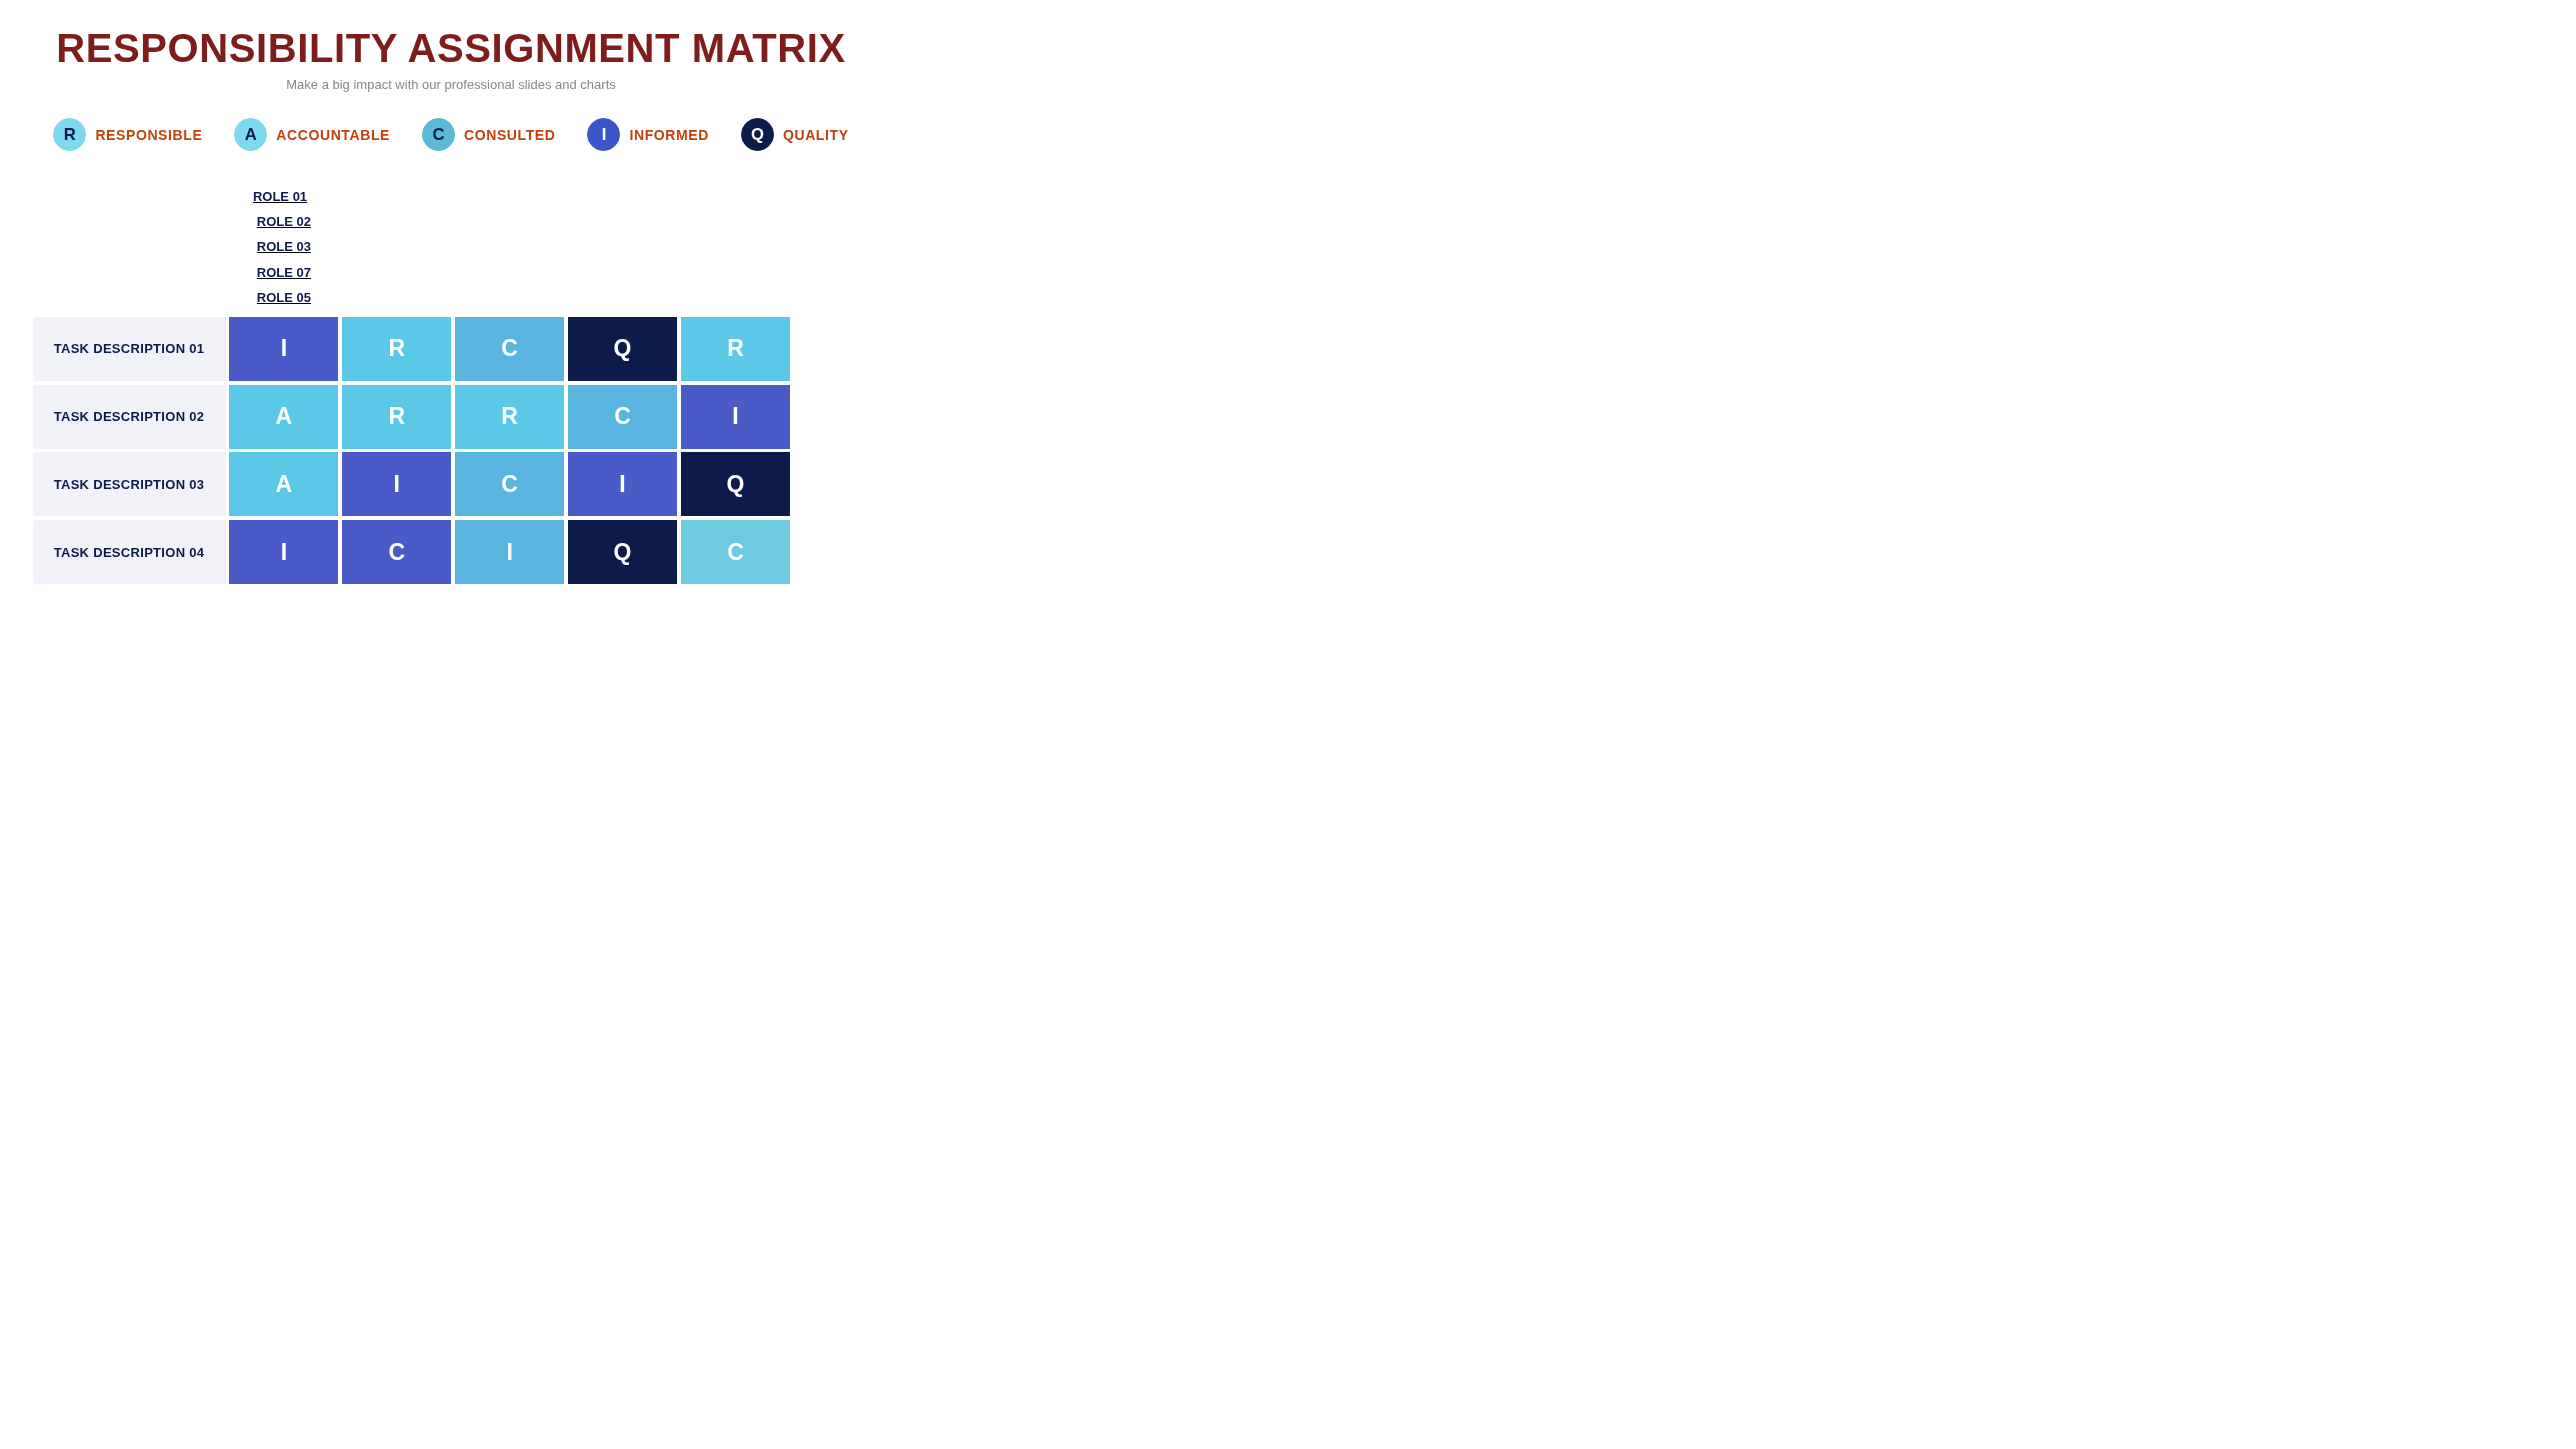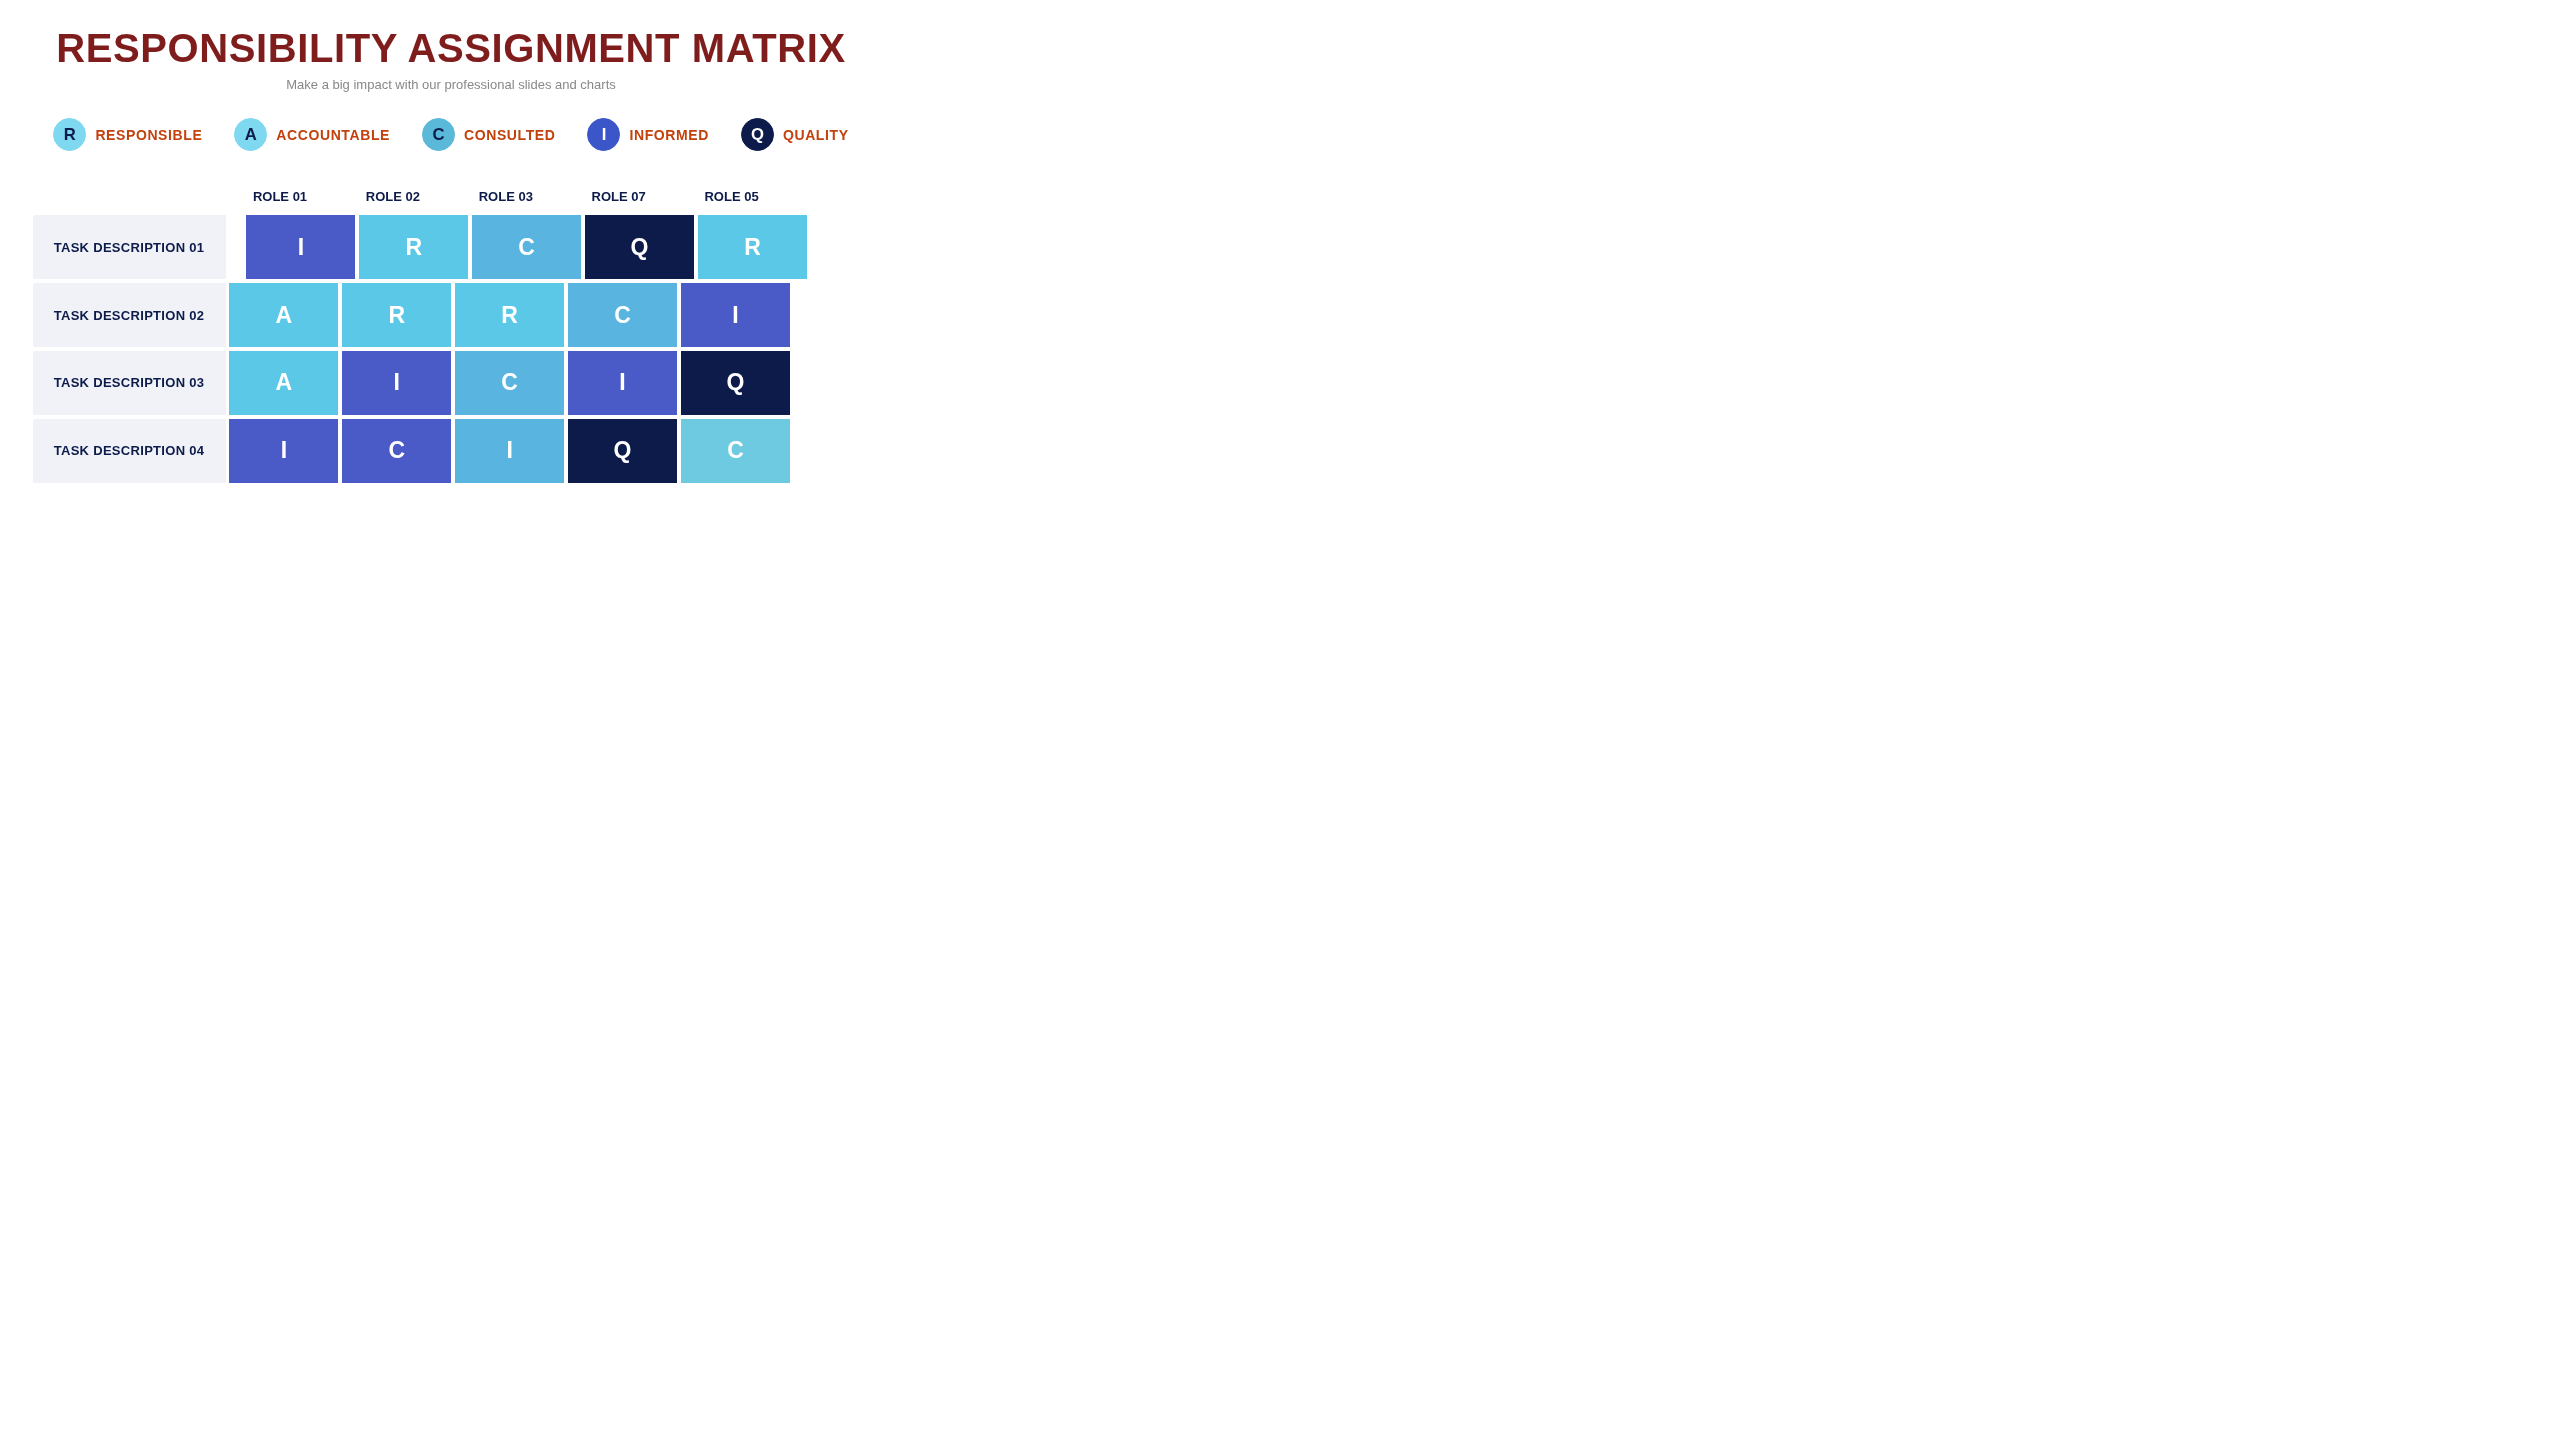--- a/index.html
+++ b/index.html
@@ -67,23 +67,24 @@
       letter-spacing: 0.6px;
     }
 
     .matrix-container {
       width: 100%;
       max-width: 837px;
     }
 
     .matrix-header-row {
       display: flex;
-      flex-direction: row;
+      flex-direction: column;
       margin-left: 193px;
       margin-bottom: 6.4px;
+      text-decoration: underline;
     }
 
     .role-header {
       width: 109px;
       text-align: center;
       font-size: 13px;
       font-weight: 900;
       color: #0d1b4b;
       padding: 5.2px 0;
       flex-shrink: 0;
@@ -190,21 +191,21 @@
 
 <div class="matrix-container">
   <div class="matrix-header-row" id="header-row">
       <div class="role-header" style="margin-left: 0px;">ROLE 01</div>
       <div class="role-header" style="margin-left: 3.9px; text-align: center;">ROLE 02</div>
       <div class="role-header" style="margin-left: 3.9px;">ROLE 03</div>
       <div class="role-header" style="margin-left: 3.9px;">ROLE 07</div>
       <div class="role-header" style="margin-left: 3.9px;">ROLE 05</div>
     </div>
   <div id="matrix-rows">
-      <div class="matrix-row" style="margin-bottom: 3.9px; gap: 17px;">
+      <div class="matrix-row" style="margin-bottom: 3.9px;">
         <div class="task-label">
           <span class="task-label-text">TASK DESCRIPTION 01</span>
         </div>
         <div class="cells-group" style="margin-left: 3.9px;">
           <div class="cell" style="background-color: rgb(74, 91, 199); width: 109px; min-height: 64px;">I</div>
           <div class="cell" style="background-color: rgb(91, 200, 232); width: 109px; min-height: 64px;">R</div>
           <div class="cell" style="background-color: rgb(90, 180, 224); width: 109px; min-height: 64px;">C</div>
           <div class="cell" style="background-color: rgb(13, 27, 75); width: 109px; min-height: 64px;">Q</div>
           <div class="cell" style="background-color: rgb(91, 200, 232); width: 109px; min-height: 64px;">R</div>
         </div>

